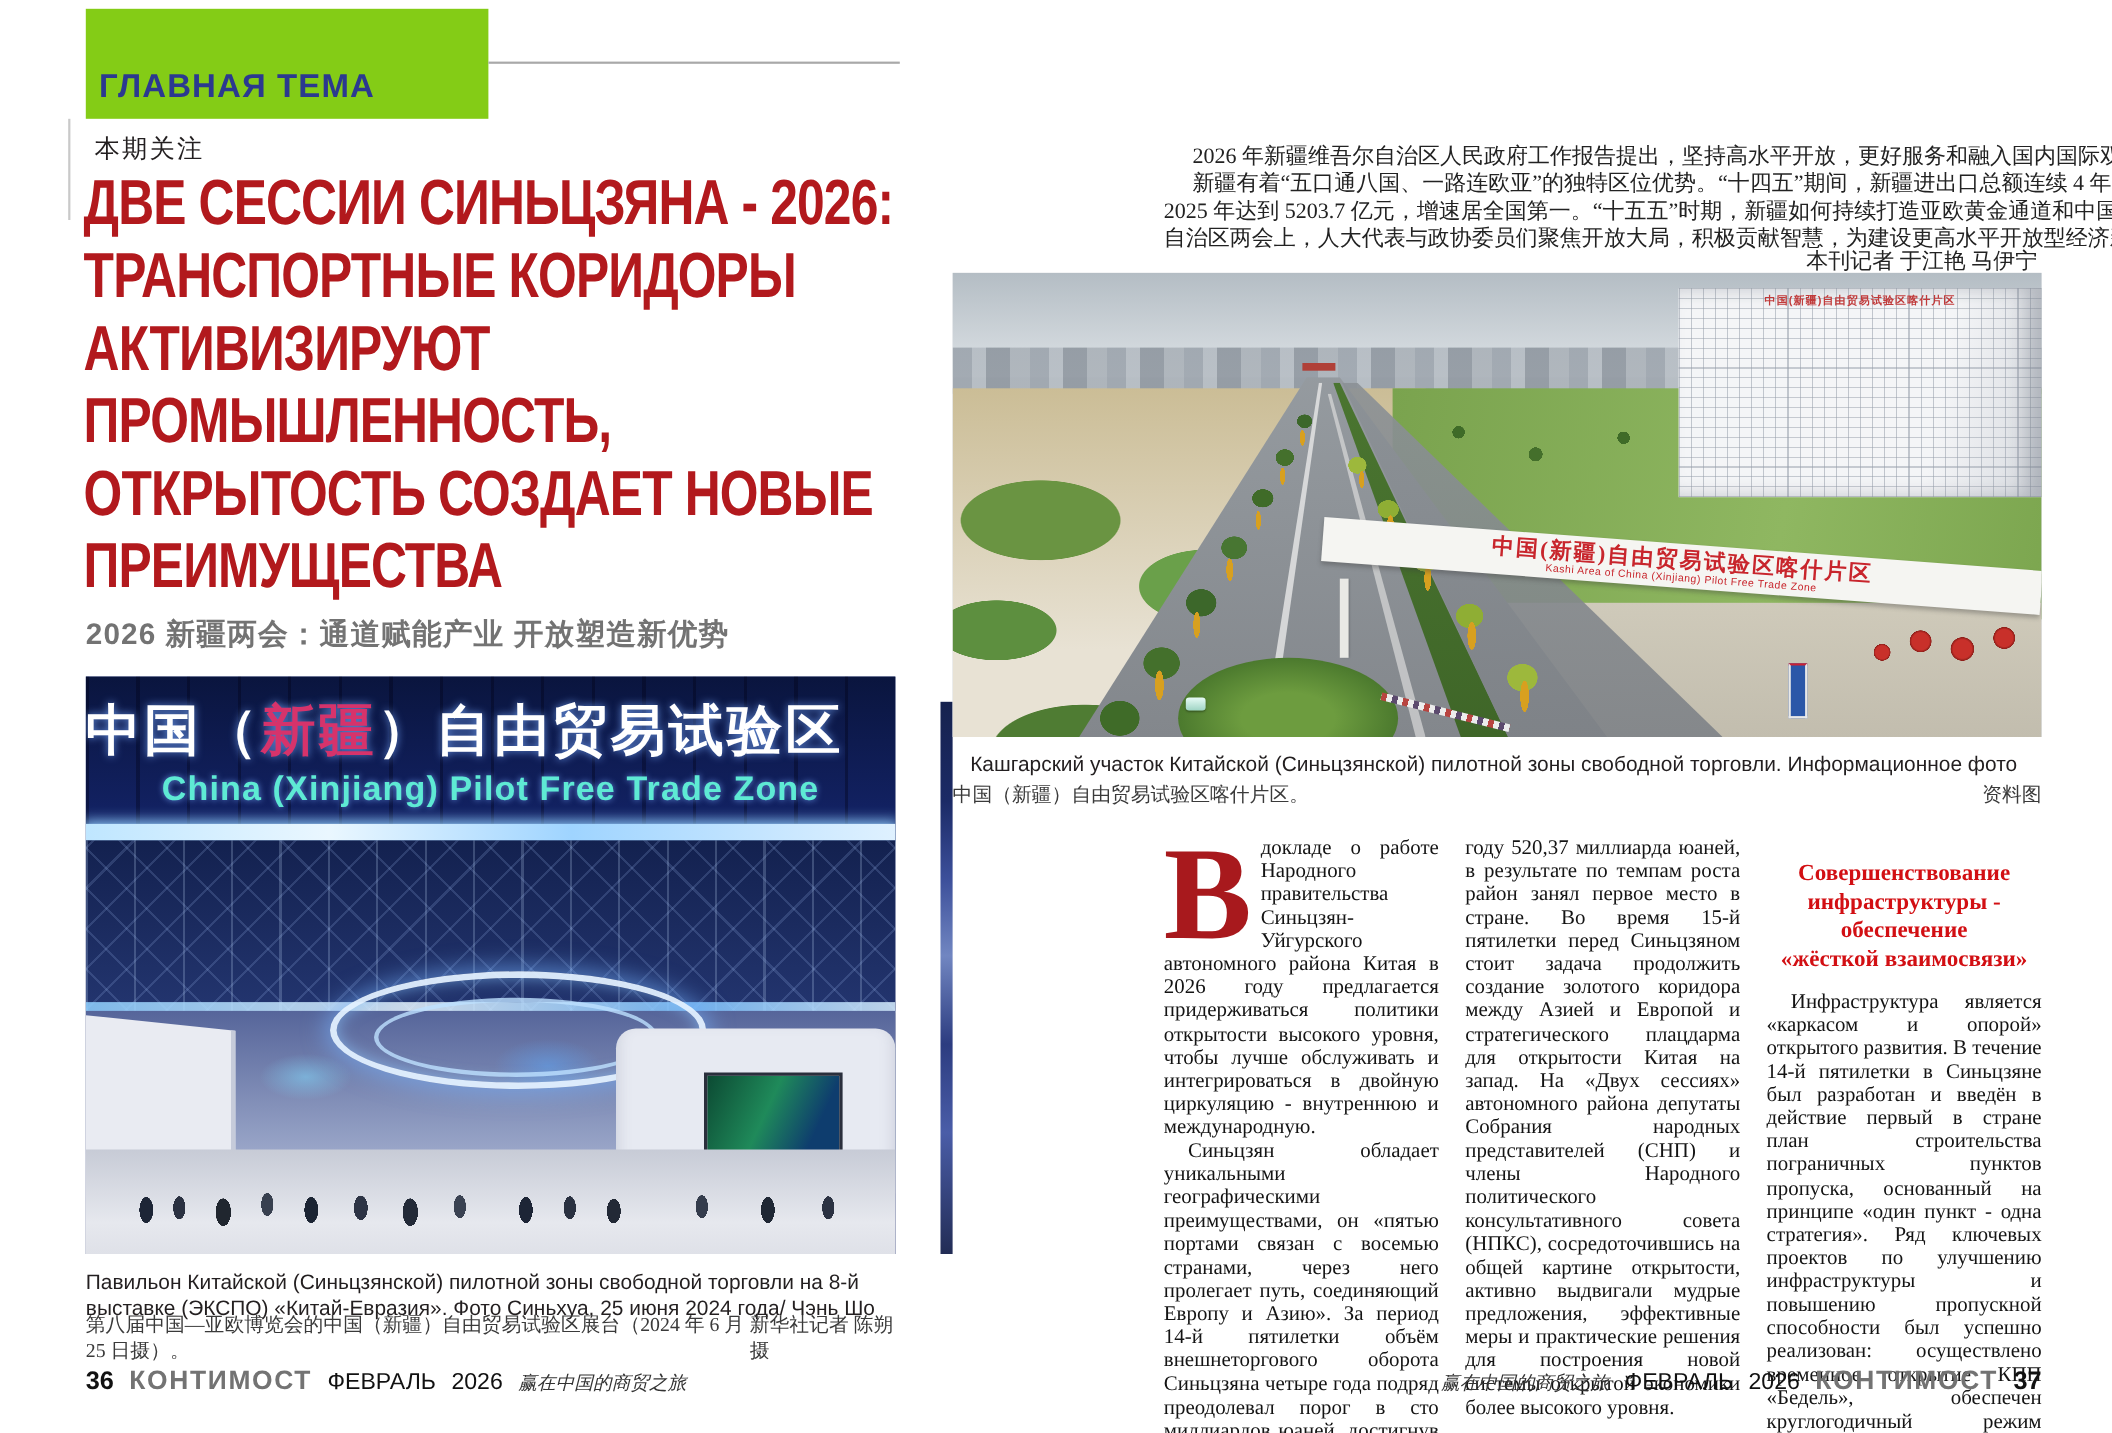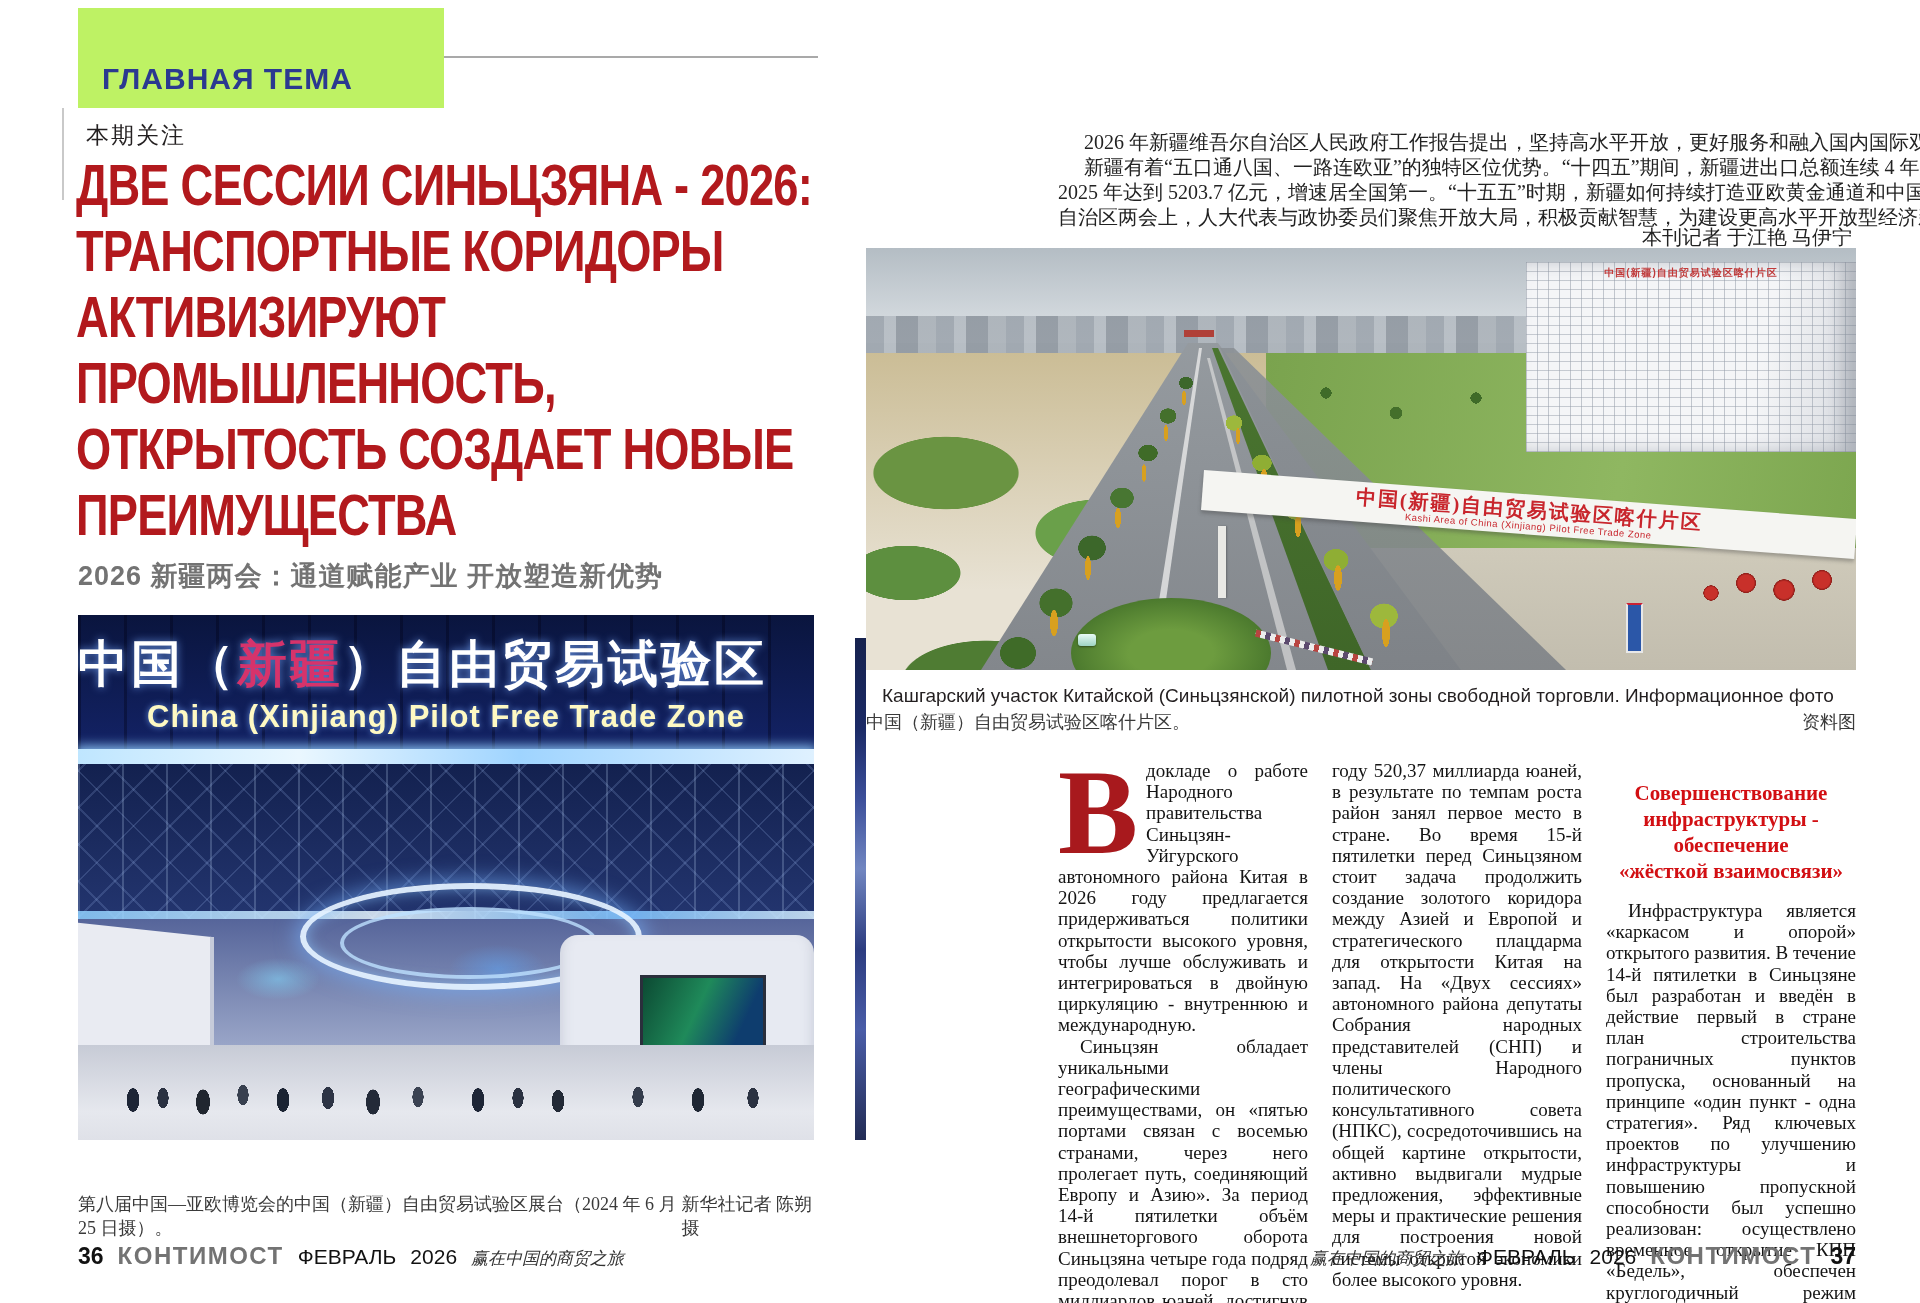--- a/index.html
+++ b/index.html
@@ -1,22 +1,22 @@
 <!DOCTYPE html>
 <html><head>
 <meta charset="utf-8">
 <style>
   html,body{margin:0;padding:0;background:#ffffff;}
   #canvas{position:relative;width:1920px;height:1303px;background:#ffffff;overflow:hidden;
           font-family:"Liberation Sans",sans-serif;color:#1a1a1a;}
   .abs{position:absolute;}
 
   
-  .tag-bar{left:78px;top:8px;width:366px;height:100px;background:#bef264;
-           display:flex;align-items:flex-end;padding:0 0 12px 24px;box-sizing:border-box;}
+  .tag-bar{left:78px;top:8px;width:366px;height:100px;background:#84cc16;
+           display:flex;align-items:flex-end;padding:0 0 12px 12px;box-sizing:border-box;}
   .tag-bar span{font-size:30px;font-weight:bold;color:#2b3990;letter-spacing:1px;}
   .rule-h{left:444px;top:56px;width:374px;height:2px;background:#a9a9a9;}
   .rule-v{left:62px;top:108px;width:2px;height:92px;background:#c9c9c9;}
   .tag-cn{left:86px;top:120px;font-size:23px;color:#231f20;letter-spacing:2px;}
 
   .headline{left:76px;top:152px;width:760px;}
   .hl{font-size:58px;line-height:66px;font-weight:bold;color:#b2191d;
       transform:scaleX(0.78);transform-origin:left;white-space:nowrap;letter-spacing:-1px;}
   .subtitle-cn{left:78px;top:558px;font-size:27px;font-weight:bold;color:#737373;letter-spacing:1px;}
 
@@ -24,21 +24,21 @@
   .photo-left{left:78px;top:615px;width:736px;height:525px;overflow:hidden;background:#1a2a66;}
   .pl-top{position:absolute;left:0;top:0;width:736px;height:150px;
           background:
             repeating-linear-gradient(90deg,rgba(0,0,20,.35) 0 3px,transparent 3px 46px),
             linear-gradient(#0a153e,#14246a);}
   .pl-banner-cn{position:absolute;left:0;top:16px;width:736px;text-align:left;
           font-family:"Liberation Serif",serif;font-weight:bold;font-size:50px;color:#fff;
           letter-spacing:3px;white-space:nowrap;text-shadow:0 0 8px rgba(120,170,255,.8);}
   .pl-banner-cn .hi{color:#d6336b;}
   .pl-banner-en{position:absolute;left:0;top:84px;width:736px;text-align:center;
-          font-weight:bold;font-size:31px;color:#fef9c3;letter-spacing:1px;
+          font-weight:bold;font-size:31px;color:#5eead4;letter-spacing:1px;
           text-shadow:0 0 6px rgba(120,170,255,.8);white-space:nowrap;}
   .pl-glow{position:absolute;left:0;top:134px;width:736px;height:15px;
           background:linear-gradient(90deg,#bfe6ff,#eaf7ff 30%,#9fd4ff 60%,#dff1ff);box-shadow:0 0 12px 3px rgba(150,210,255,.9);}
   .pl-truss{position:absolute;left:0;top:149px;width:736px;height:155px;
           background:
             repeating-linear-gradient(45deg,rgba(170,200,255,.17) 0 2px,transparent 2px 26px),
             repeating-linear-gradient(-45deg,rgba(170,200,255,.17) 0 2px,transparent 2px 26px),
             repeating-linear-gradient(90deg,rgba(200,225,255,.22) 0 2px,transparent 2px 44px),
             linear-gradient(#13214f,#23356f);}
   .pl-ledband{position:absolute;left:0;top:296px;width:736px;height:10px;
@@ -243,20 +243,21 @@
     <div class="pl-backwall"></div>
     <div class="pl-ring"></div>
     <div class="pl-ring2"></div>
     <div class="pl-booth-left"></div>
     <div class="pl-booth-right"></div>
     <div class="pl-screen"></div>
     <div class="pl-floor"></div>
     <div class="pl-people"></div>
   </figure>
 
+  <div class="abs caption-ru">Павильон Китайской (Синьцзянской) пилотной зоны свободной торговли на 8-й выставке (ЭКСПО) «Китай-Евразия». Фото Синьхуа, 25 июня 2024 года/ Чэнь Шо</div>
   <div class="abs caption-cn-row">
     <span>第八届中国—亚欧博览会的中国（新疆）自由贸易试验区展台（2024 年 6 月 25 日摄）。</span>
     <span>新华社记者 陈朔 摄</span>
   </div>
 
   <div class="abs footer footer-left">
     <span class="pageno">36</span>
     <span class="brand">КОНТИМОСТ</span>
     <span class="issue">ФЕВРАЛЬ</span>
     <span class="issue">2026</span>

